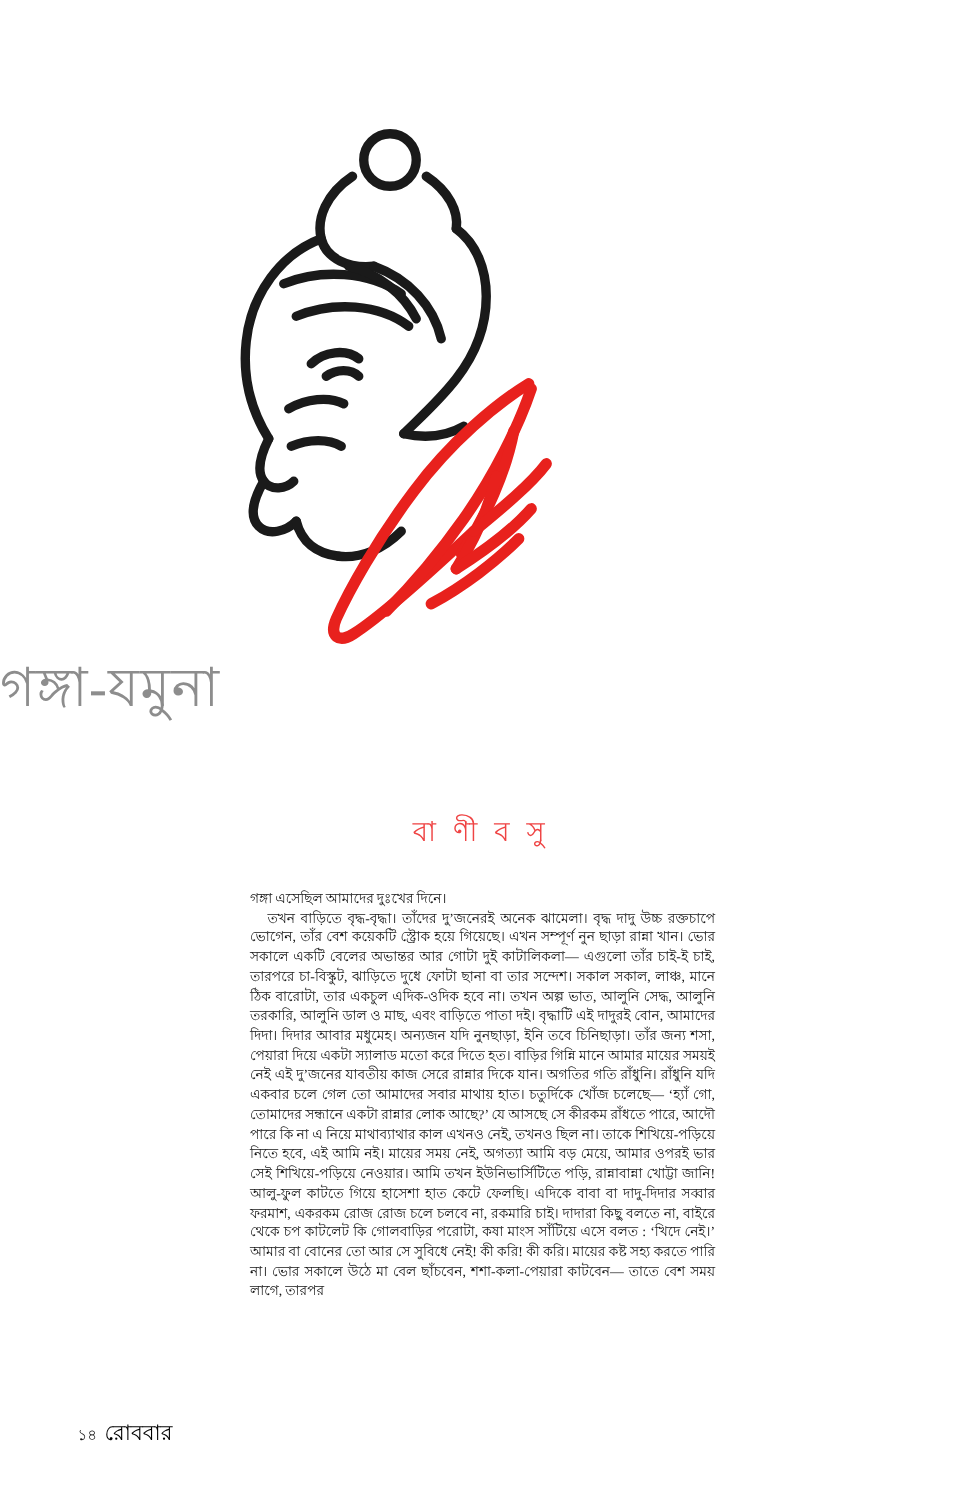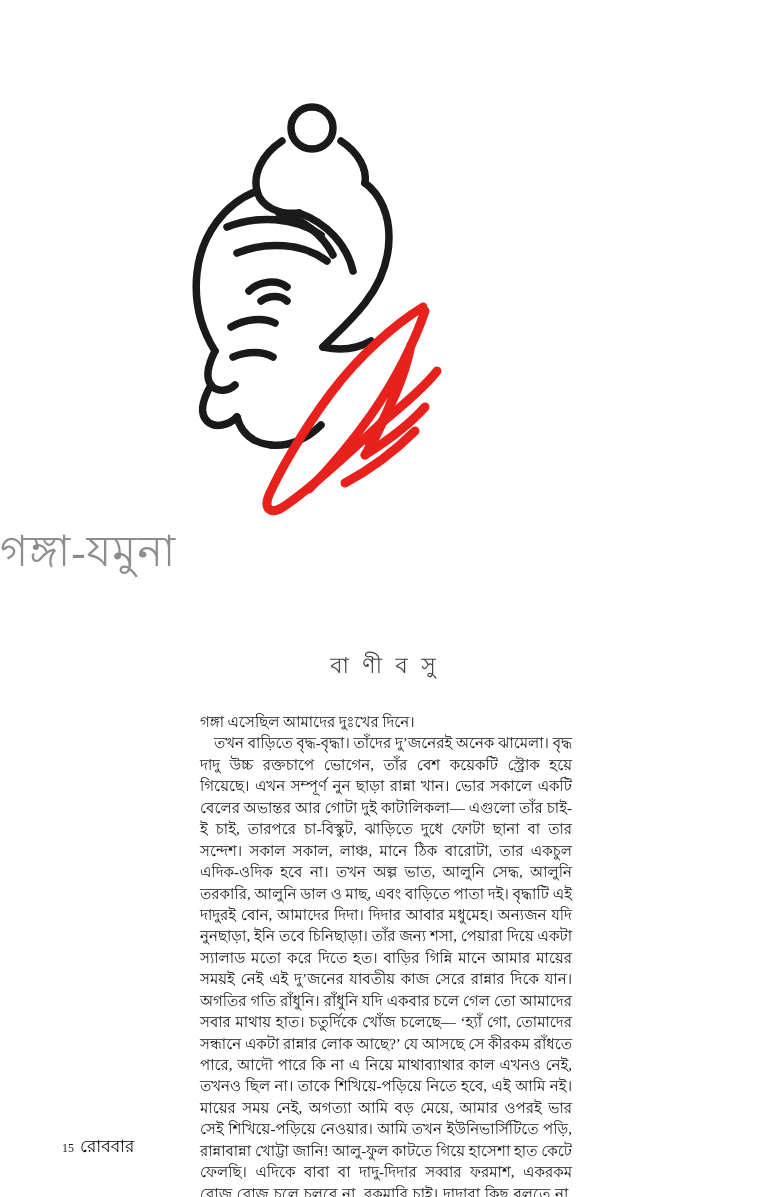--- a/index.html
+++ b/index.html
@@ -52,35 +52,35 @@
   .author-wrap {
     position: absolute;
     left: 0;
     top: 648px;
     width: 770px;
     text-align: center;
   }
   .doc-author {
     font-size: 22px;
     letter-spacing: 4px;
-    color: #404040;
+    color: #ef4444;
     margin: 0;
     font-weight: normal;
   }
 
   
   .body-col {
     position: absolute;
     left: 200px;
     top: 712px;
     width: 372px;
   }
   .body-col p {
     margin: 0;
-    font-size: 15px;
+    font-size: 11px;
     line-height: 1.43;
     color: #141414;
     text-align: justify;
     text-justify: inter-word;
     word-spacing: -0.3px;
   }
   .body-col p.indent {
     text-indent: 14px;
   }
 
@@ -156,17 +156,17 @@
   <div class="author-wrap">
     <h2 class="doc-author">বা ণী  ব সু</h2>
   </div>
 
   <div class="body-col">
     <p>গঙ্গা এসেছিল আমাদের দুঃখের দিনে।</p>
     <p class="indent">তখন বাড়িতে বৃদ্ধ-বৃদ্ধা। তাঁদের দু’জনেরই অনেক ঝামেলা। বৃদ্ধ দাদু উচ্চ রক্তচাপে ভোগেন, তাঁর বেশ কয়েকটি স্ট্রোক হয়ে গিয়েছে। এখন সম্পূর্ণ নুন ছাড়া রান্না খান। ভোর সকালে একটি বেলের অভান্তর আর গোটা দুই কাটালিকলা— এগুলো তাঁর চাই-ই চাই, তারপরে চা-বিস্কুট, ঝাড়িতে দুধে ফোটা ছানা বা তার সন্দেশ। সকাল সকাল, লাঞ্চ, মানে ঠিক বারোটা, তার একচুল এদিক-ওদিক হবে না। তখন অল্প ভাত, আলুনি সেদ্ধ, আলুনি তরকারি, আলুনি ডাল ও মাছ, এবং বাড়িতে পাতা দই। বৃদ্ধাটি এই দাদুরই বোন, আমাদের দিদা। দিদার আবার মধুমেহ। অন্যজন যদি নুনছাড়া, ইনি তবে চিনিছাড়া। তাঁর জন্য শসা, পেয়ারা দিয়ে একটা স্যালাড মতো করে দিতে হত। বাড়ির গিন্নি মানে আমার মায়ের সময়ই নেই এই দু’জনের যাবতীয় কাজ সেরে রান্নার দিকে যান। অগতির গতি রাঁধুনি। রাঁধুনি যদি একবার চলে গেল তো আমাদের সবার মাথায় হাত। চতুর্দিকে খোঁজ চলেছে— ‘হ্যাঁ গো, তোমাদের সন্ধানে একটা রান্নার লোক আছে?’ যে আসছে সে কীরকম রাঁধতে পারে, আদৌ পারে কি না এ নিয়ে মাথাব্যাথার কাল এখনও নেই, তখনও ছিল না। তাকে শিখিয়ে-পড়িয়ে নিতে হবে, এই আমি নই। মায়ের সময় নেই, অগত্যা আমি বড় মেয়ে, আমার ওপরই ভার সেই শিখিয়ে-পড়িয়ে নেওয়ার। আমি তখন ইউনিভার্সিটিতে পড়ি, রান্নাবান্না খোট্টা জানি! আলু-ফুল কাটতে গিয়ে হাসেশা হাত কেটে ফেলছি। এদিকে বাবা বা দাদু-দিদার সব্বার ফরমাশ, একরকম রোজ রোজ চলে চলবে না, রকমারি চাই। দাদারা কিছু বলতে না, বাইরে থেকে চপ কাটলেট কি গোলবাড়ির পরোটা, কষা মাংস সাঁটিয়ে এসে বলত : ‘খিদে নেই।’ আমার বা বোনের তো আর সে সুবিধে নেই! কী করি! কী করি। মায়ের কষ্ট সহ্য করতে পারি না। ভোর সকালে উঠে মা বেল ছাঁচবেন, শশা-কলা-পেয়ারা কাটবেন— তাতে বেশ সময় লাগে, তারপর</p>
   </div>
 
   <div class="footer">
-    <span class="folio">15</span>
+    <span class="folio">১৪</span>
     <span class="footer-label">রোববার</span>
   </div>
 
 </div>
 
 </body></html>

